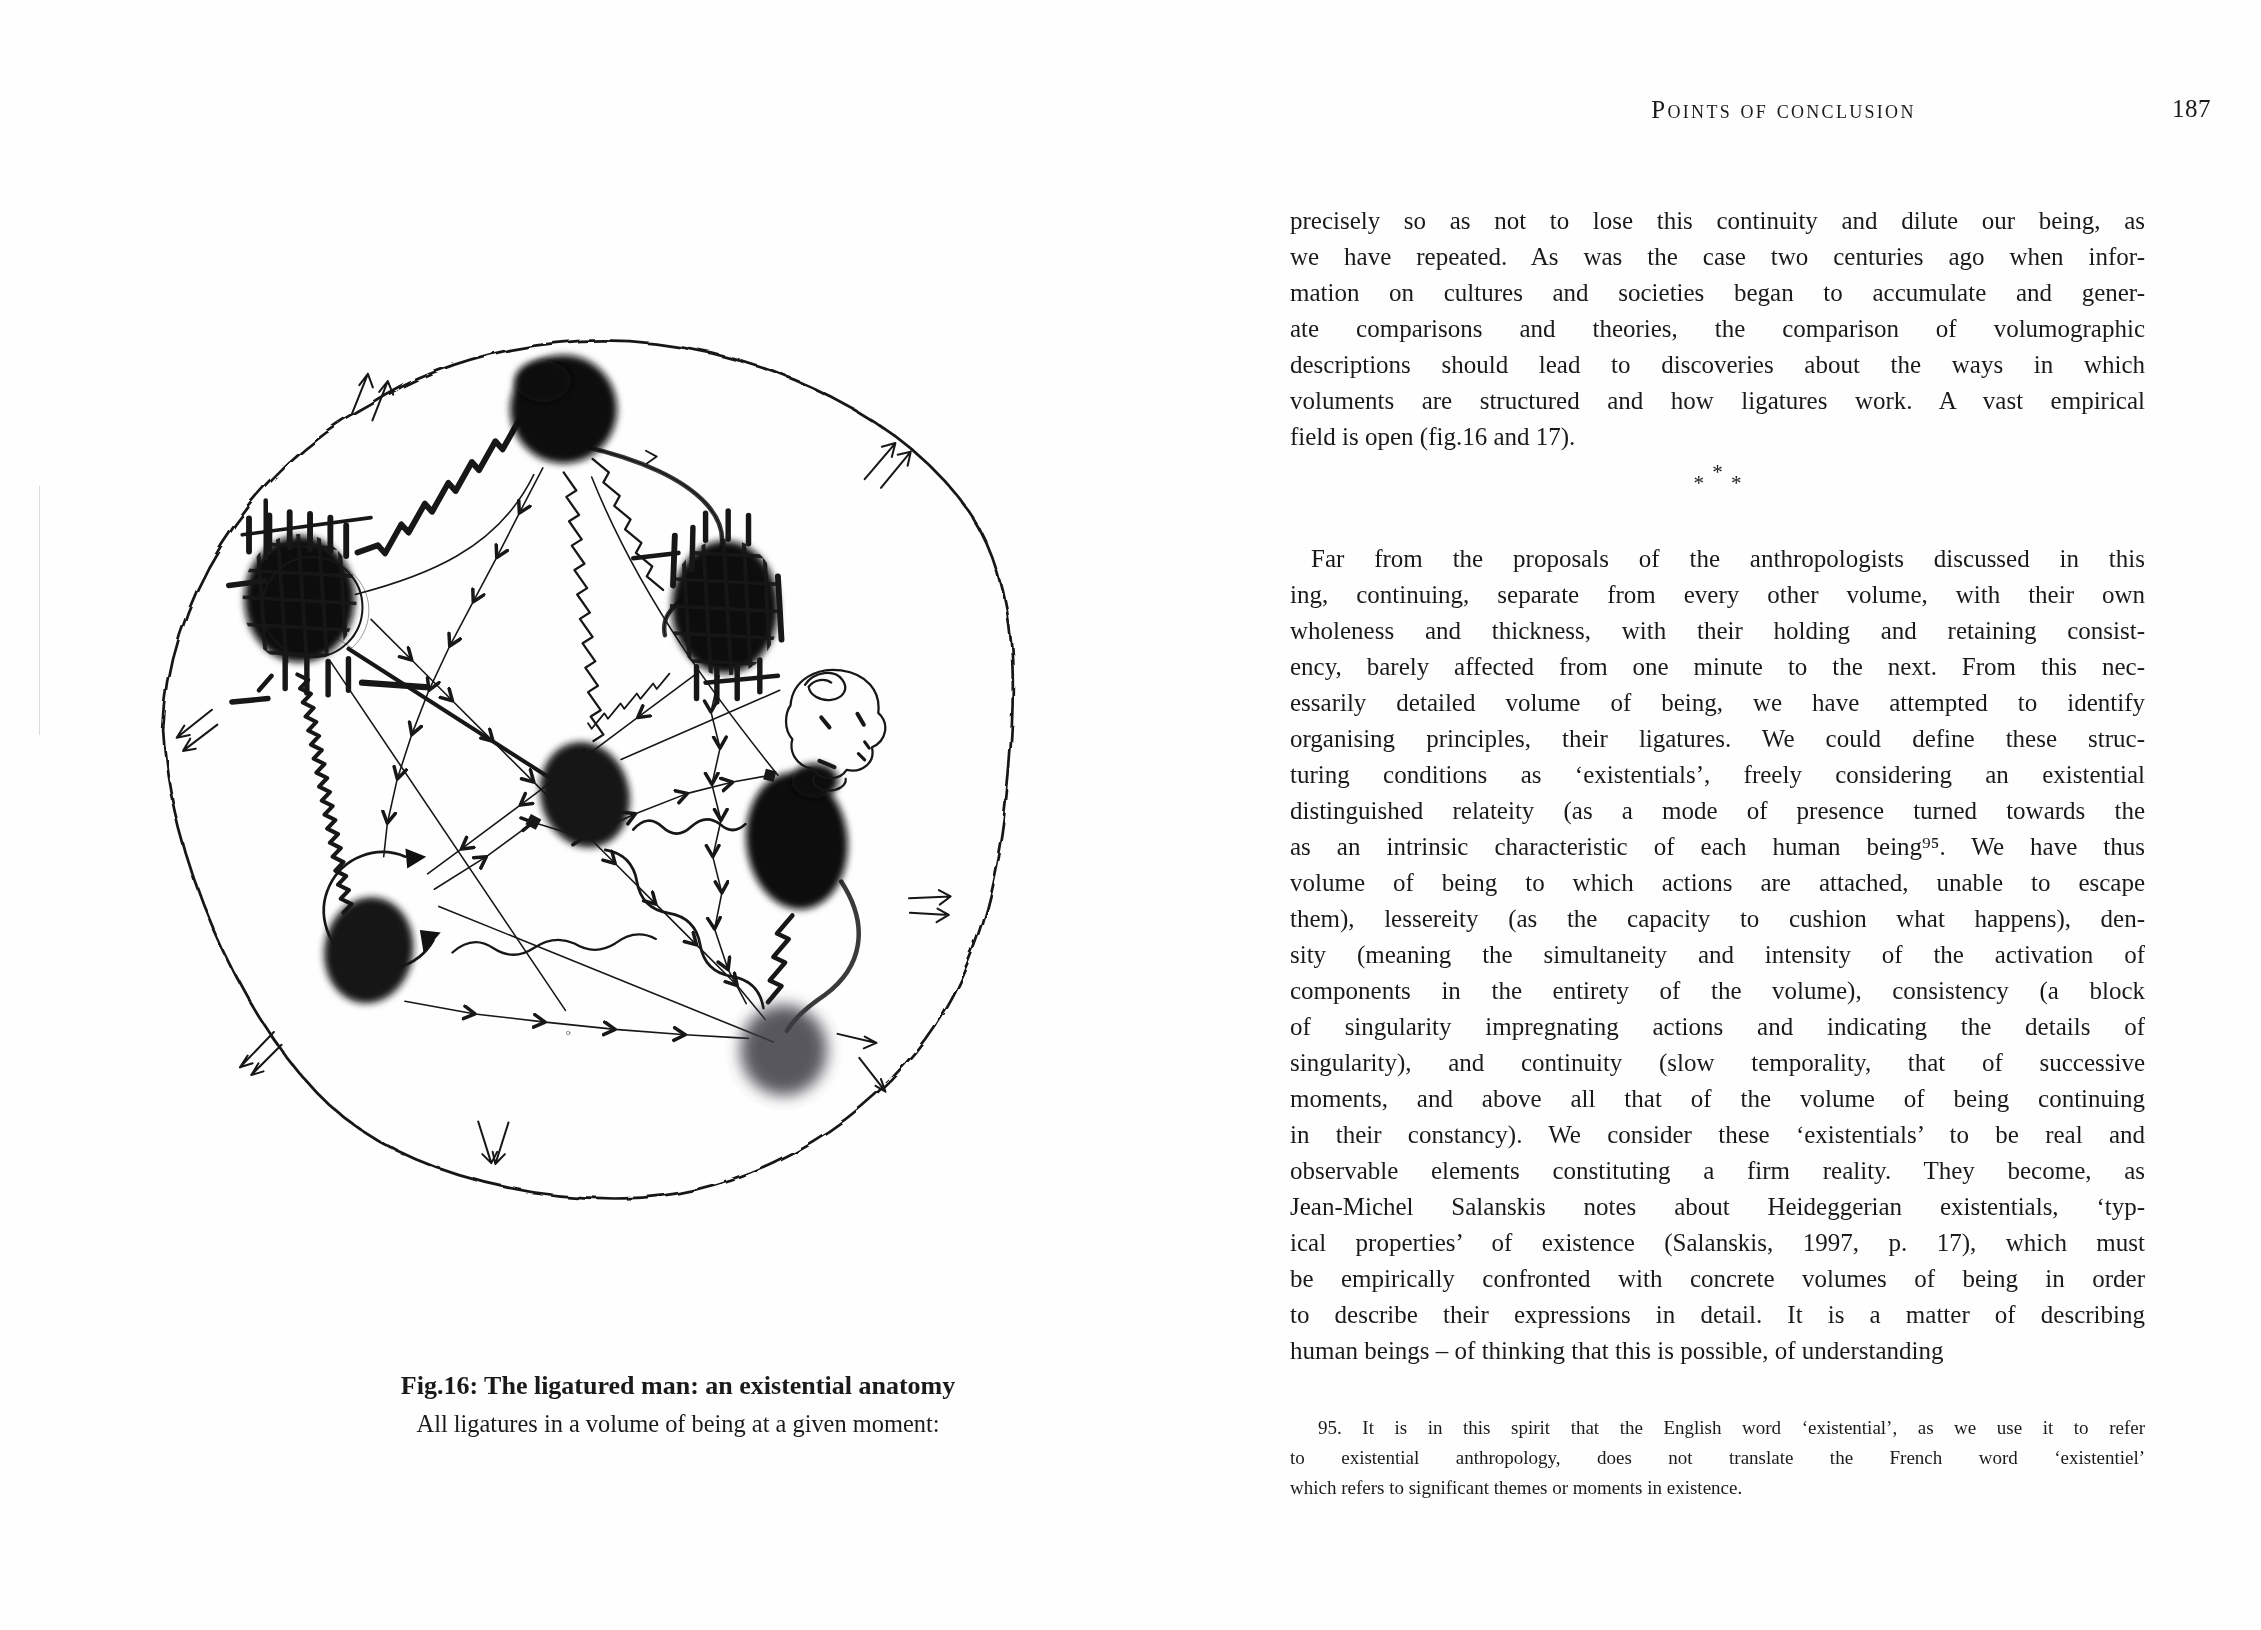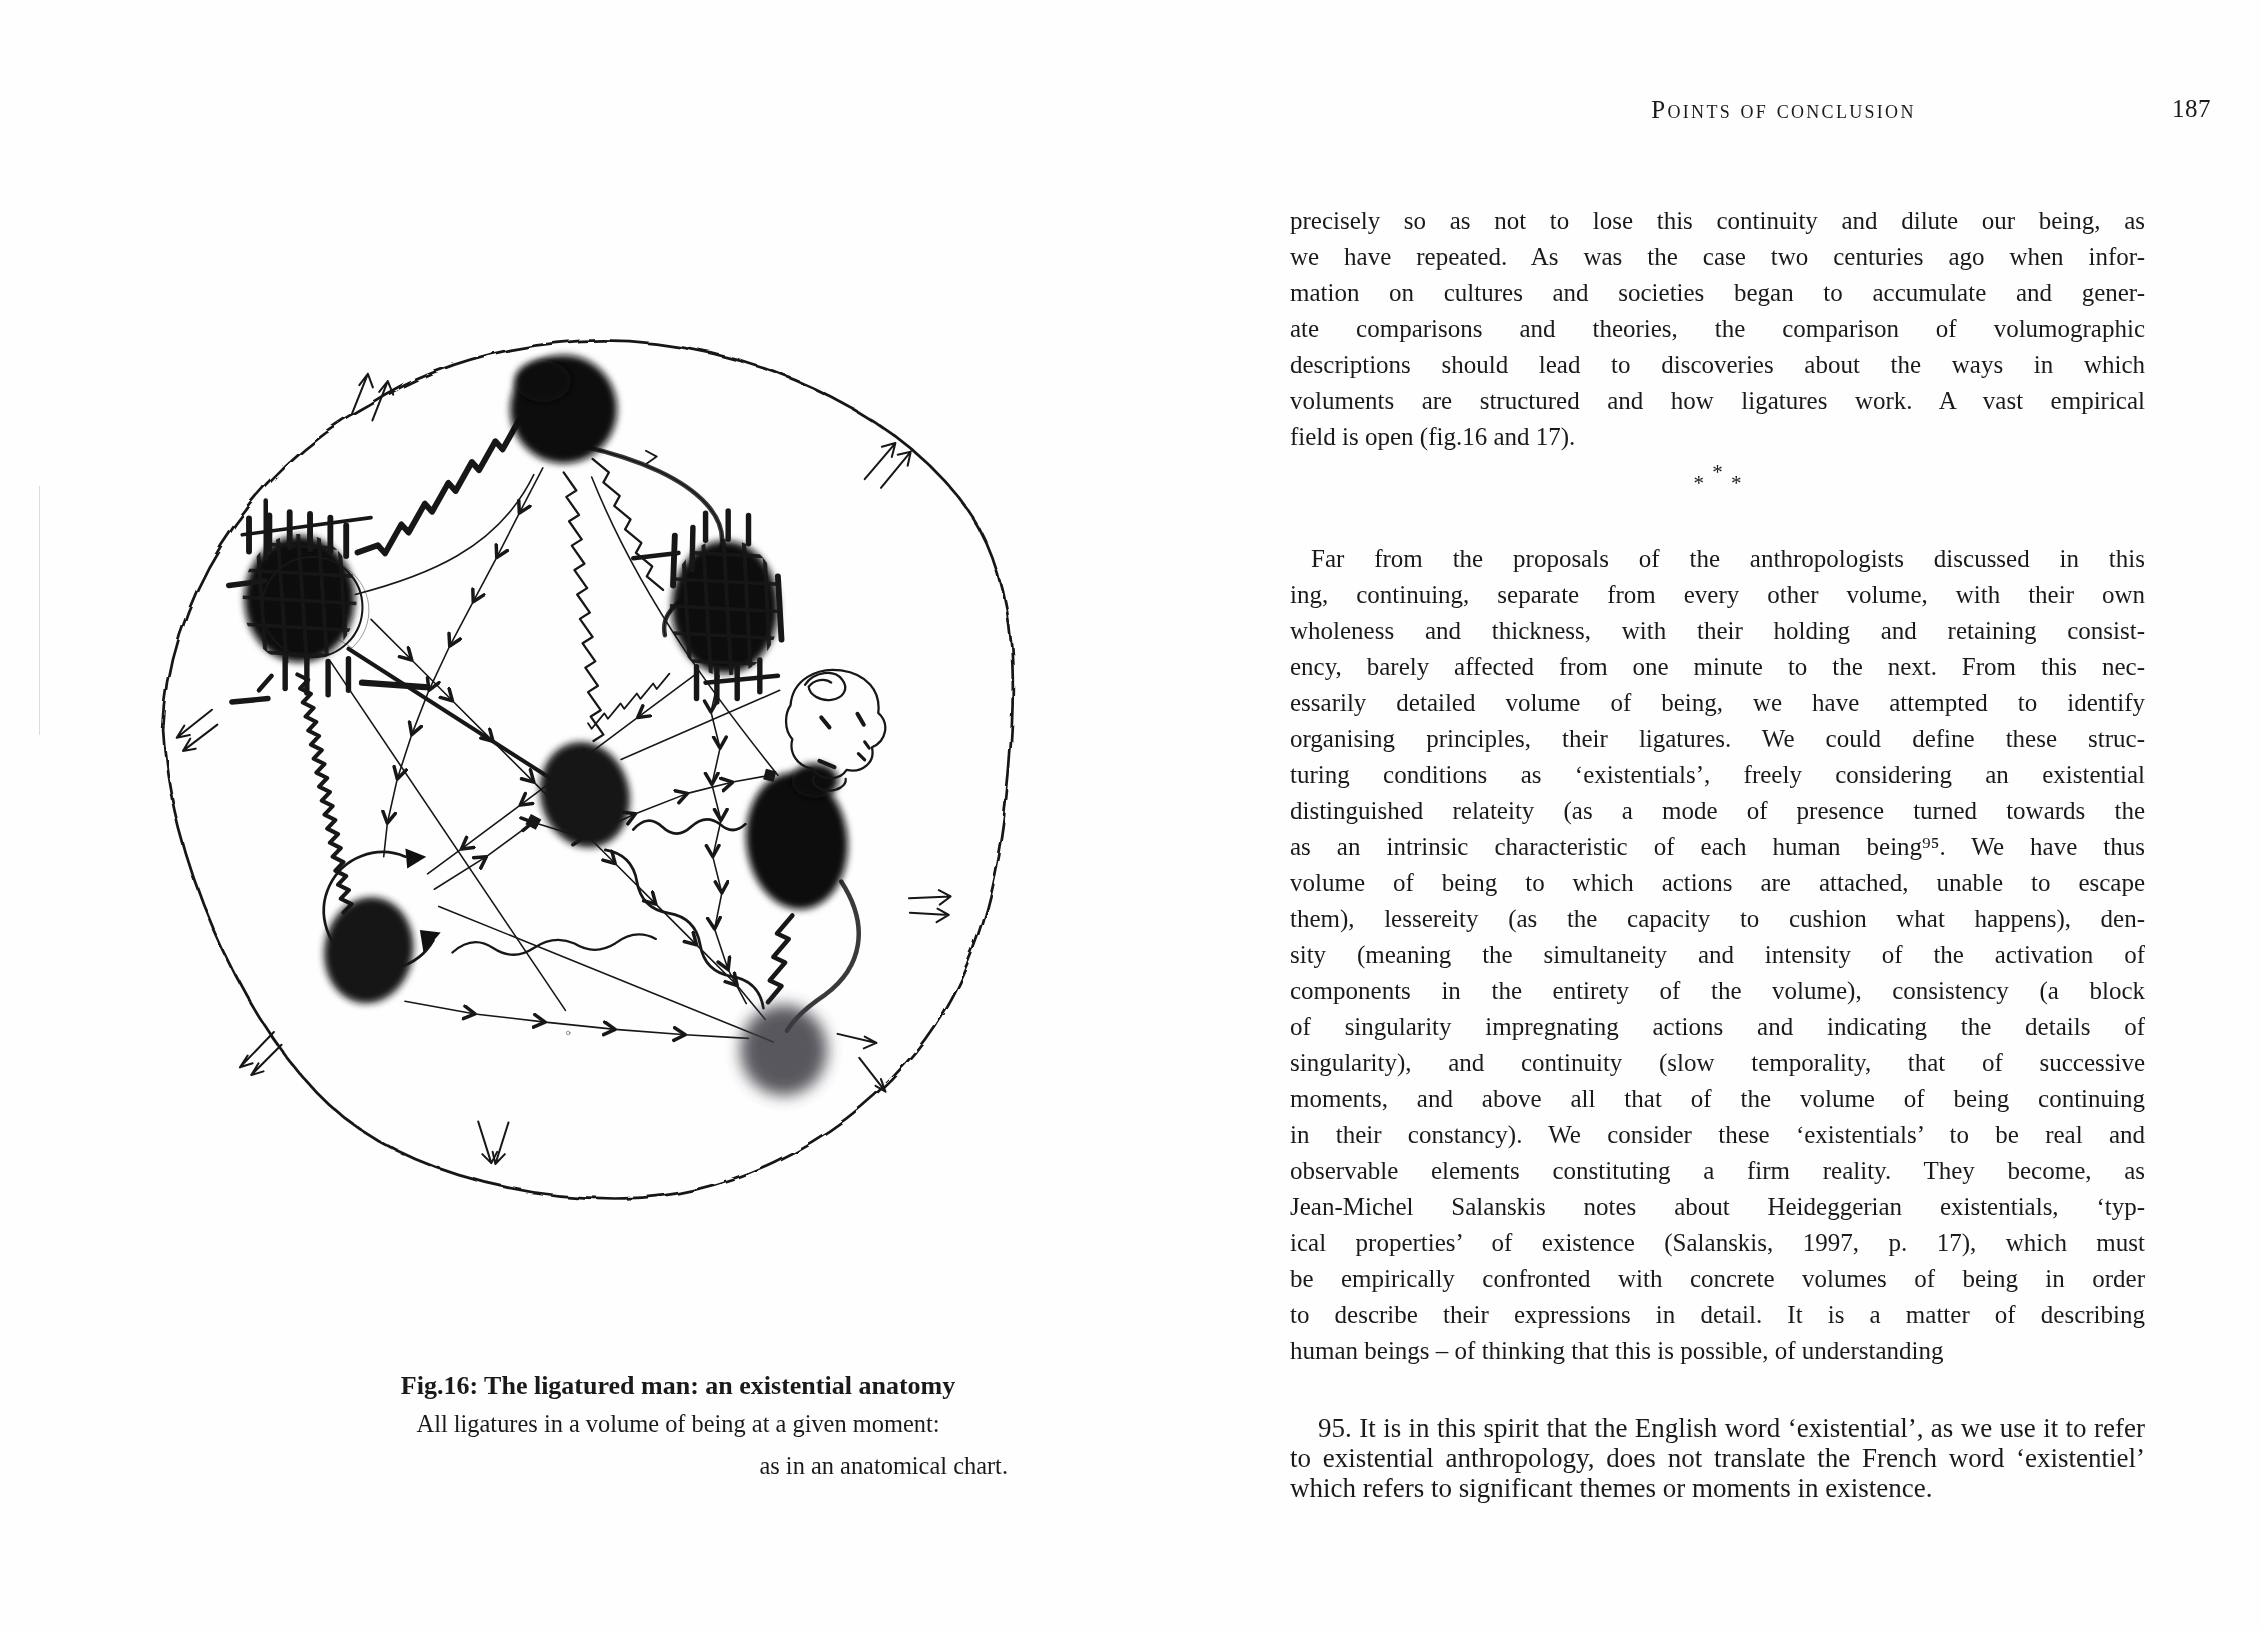--- a/index.html
+++ b/index.html
@@ -13,21 +13,21 @@
   #para1{top:203px;}
   #para2{top:541px;}
   .jline{height:36px;line-height:36px;font-size:25px;text-align:justify;text-align-last:justify;
          overflow:hidden;white-space:nowrap;}
   .jline.last{text-align-last:left;}
   .jline.indent{text-indent:21px;}
   #divider{position:absolute;left:1290px;top:471px;width:855px;text-align:center;font-size:21px;}
   #divider span{display:inline-block;padding:0 4.1px;}
   #divider .mid{position:relative;top:-11px;}
   #footnote{top:1413px;}
-  .fline{height:30px;line-height:30px;font-size:27px;text-align:justify;text-align-last:justify;
+  .fline{height:30px;line-height:30px;font-size:19px;text-align:justify;text-align-last:justify;
          overflow:hidden;white-space:nowrap;}
   .fline.last{text-align-last:left;}
   .fline.indent{text-indent:28px;}
   
   #figure-wrap{position:absolute;left:136px;top:323px;width:886px;height:882px;}
   #caption{position:absolute;left:348px;top:1369px;width:660px;}
   .cap-title{font-weight:bold;font-size:26px;text-align:center;line-height:33px;margin-bottom:1px;}
   .cap-line{font-size:24.4px;line-height:42px;}
   .cap-line.c{text-align:center;}
   .cap-line.r{text-align:right;}
@@ -246,21 +246,20 @@
           <path d="M1552 1572 L1638 1592 M1638 1592 L1612 1578 M1638 1592 L1610 1604"></path>
           <path d="M1600 1625 L1658 1700 M1658 1700 L1636 1687 M1658 1700 L1648 1672"></path>
         </g>
       </g>
     </svg>
   </div>
 
   <div id="caption">
     <div class="cap-title">Fig.16: The ligatured man: an existential anatomy</div>
     <div class="cap-line c">All ligatures in a volume of being at a given moment:</div>
-    <div class="cap-line r">as in an anatomical chart.</div>
   </div>
 
   <div class="running-head">
     <span class="head-title">Points of conclusion</span>
     <span class="page-num">187</span>
   </div>
 
   <div id="para1" class="col">
     <div class="jline">precisely so as not to lose this continuity and dilute our being, as</div>
     <div class="jline">we have repeated. As was the case two centuries ago when infor-</div>

